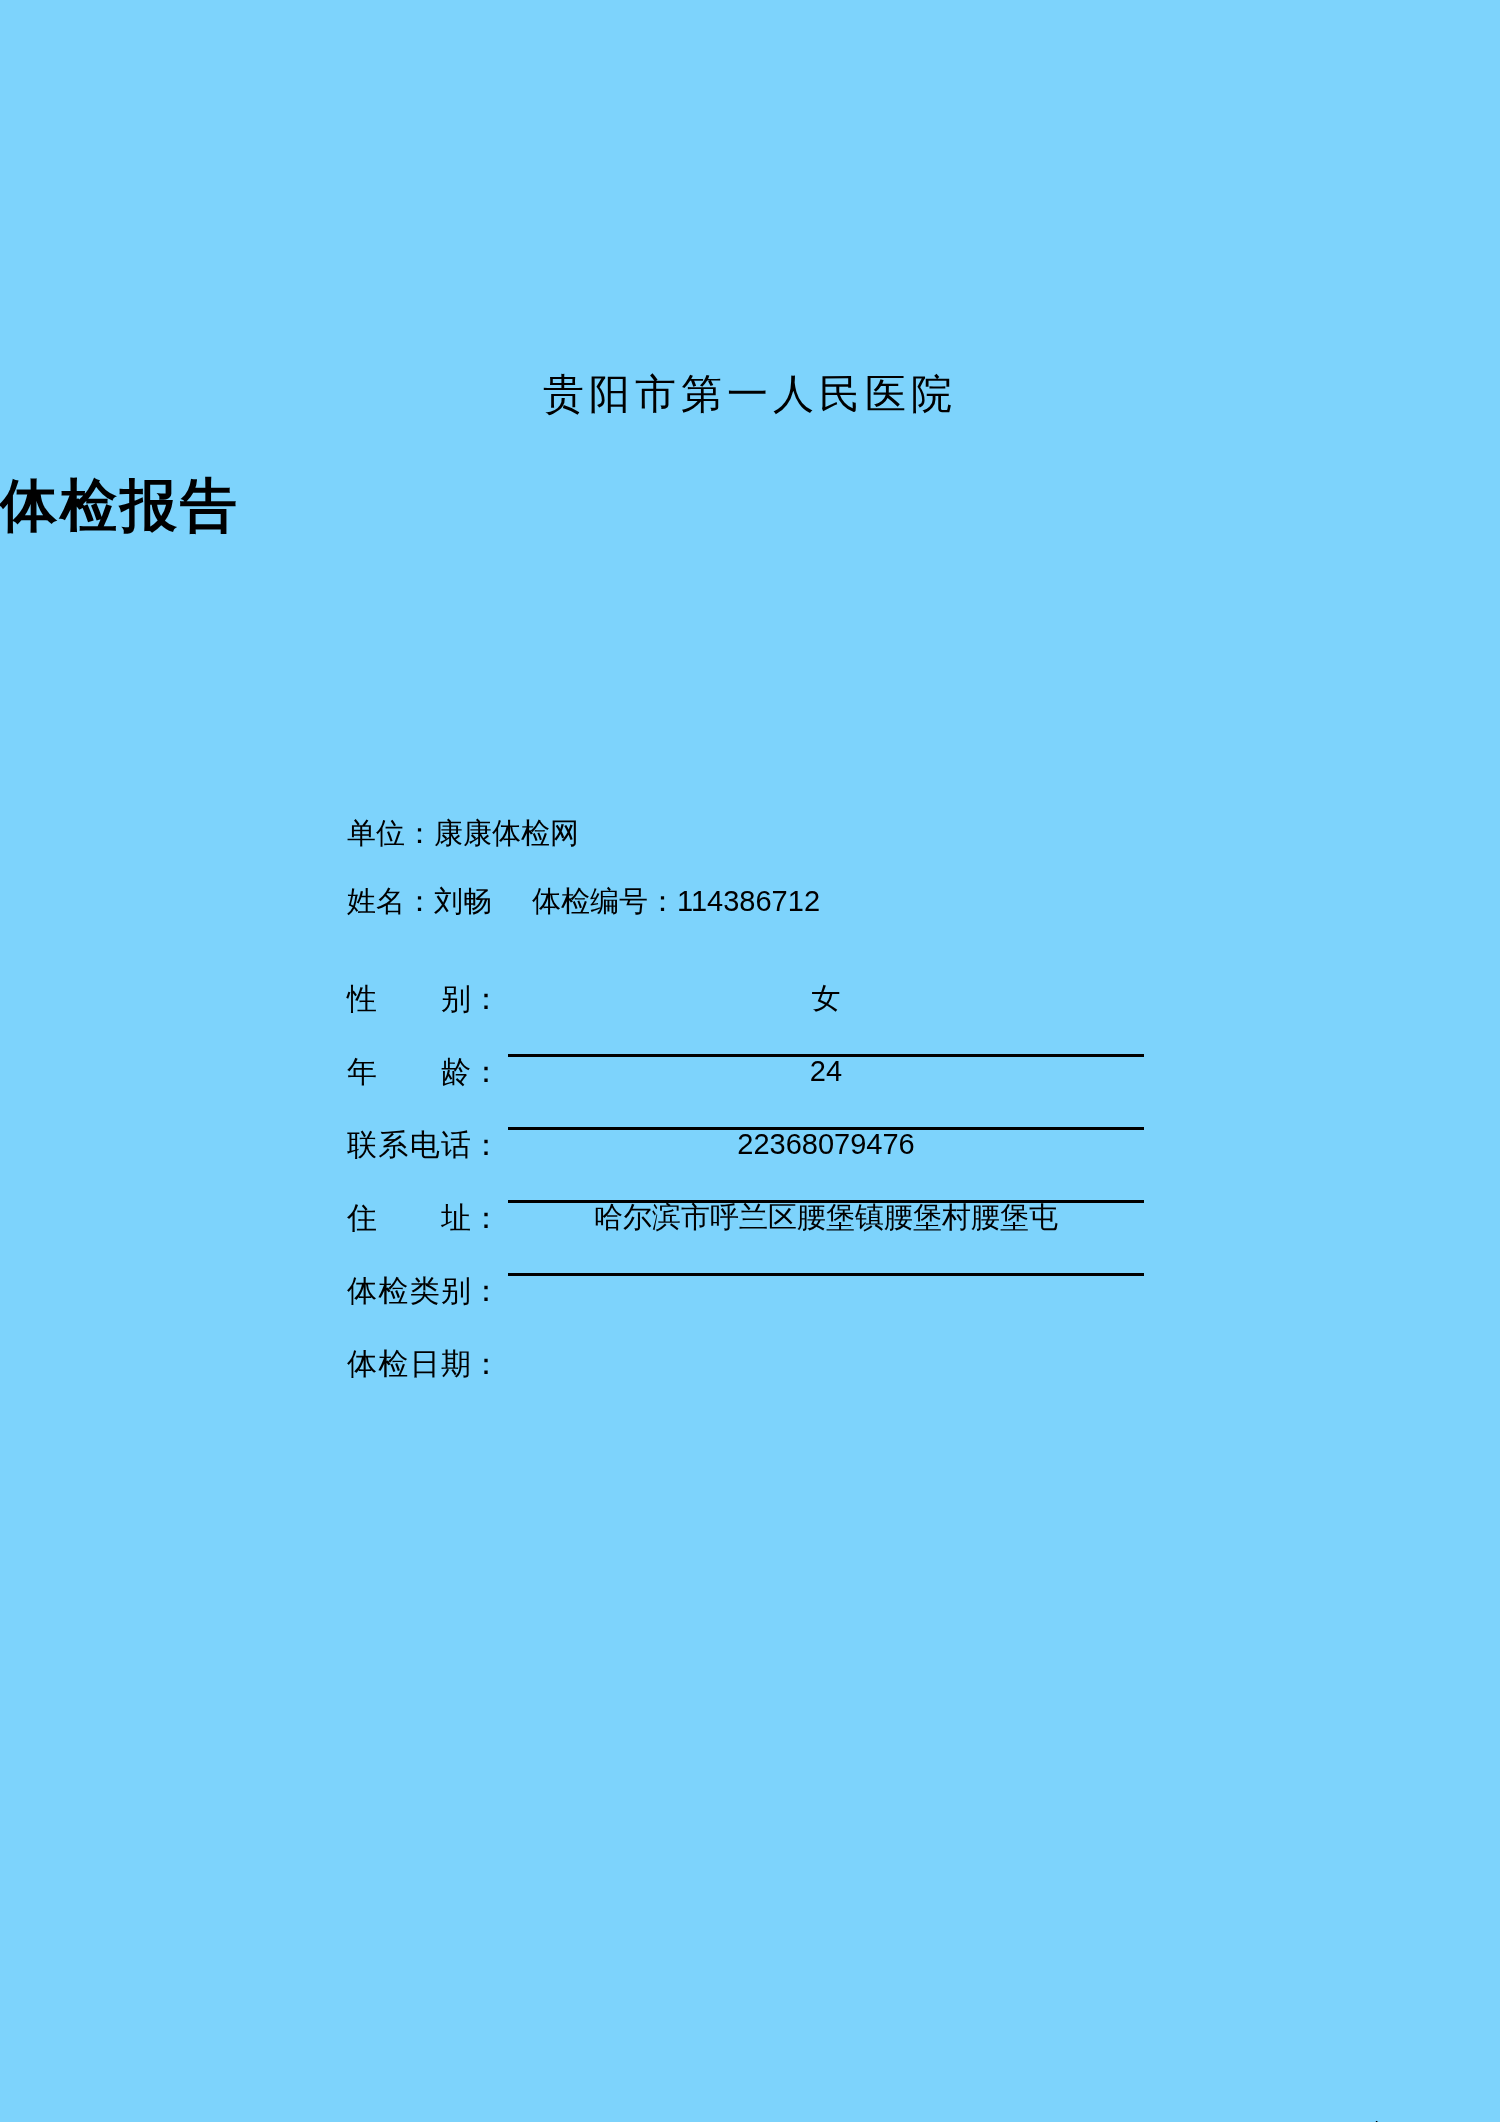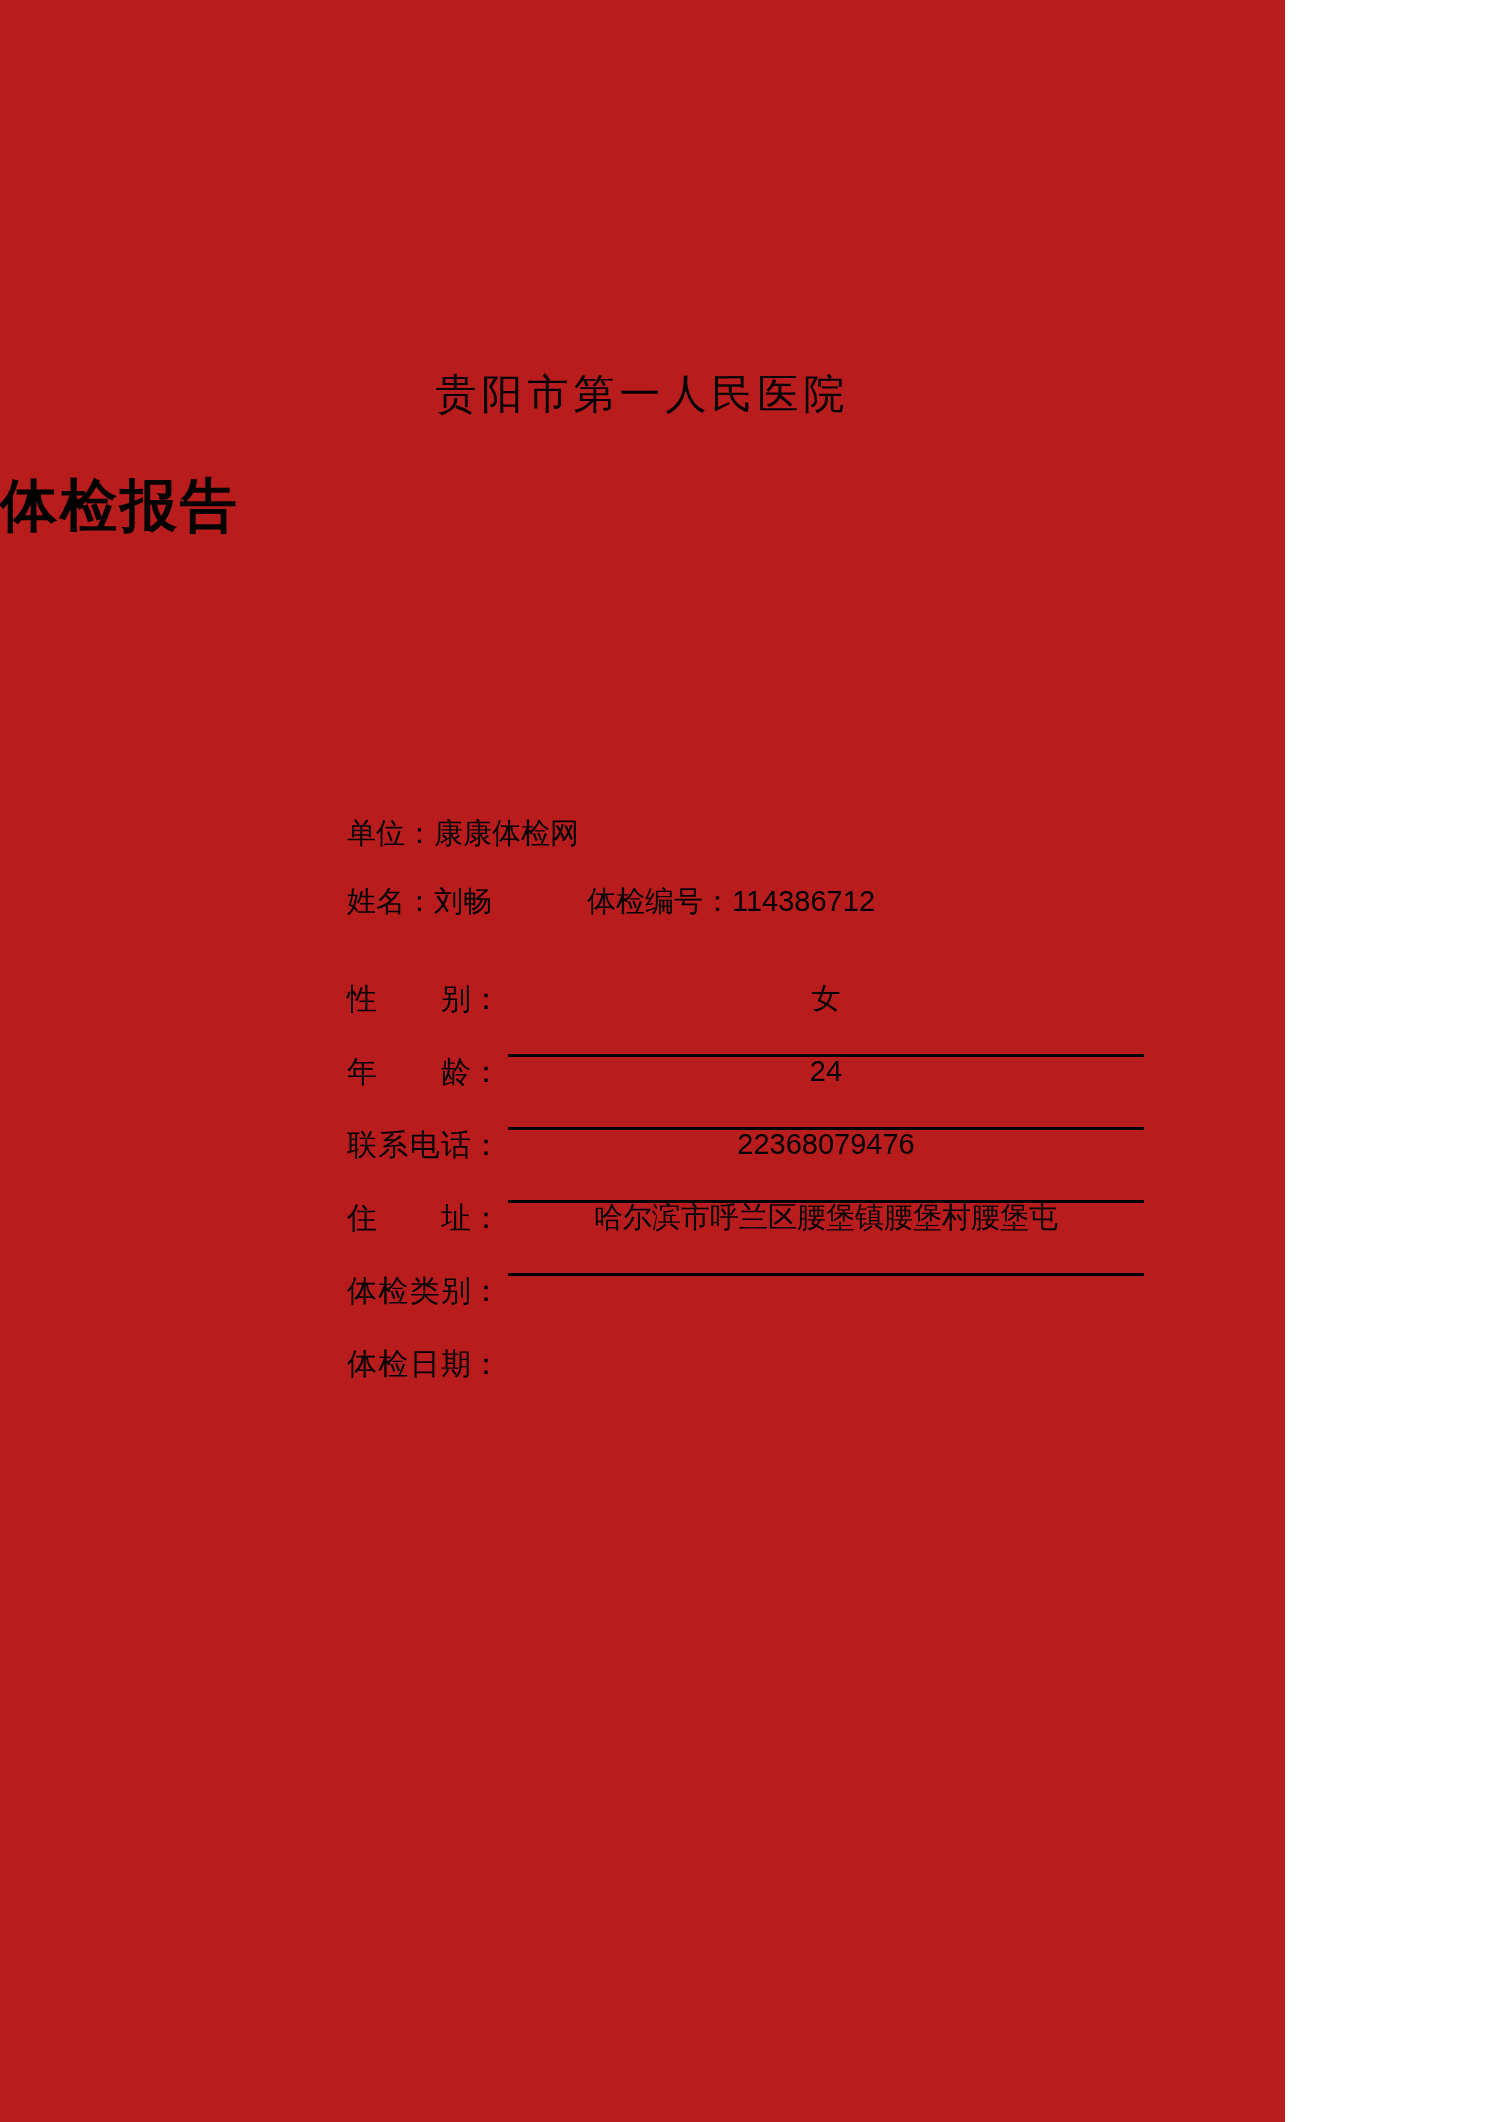--- a/index.html
+++ b/index.html
@@ -1,20 +1,20 @@
 <!DOCTYPE html>
 <html><head>
 <meta charset="utf-8">
 <style>
   html, body { margin: 0; padding: 0; background: #ffffff; }
   .page {
     position: relative;
-    width: 1285px;
+    width: 1500px;
     height: 2122px;
-    background: #b91c1c;
+    background: #7dd3fc;
     color: #000000;
     font-family: "Liberation Sans", sans-serif;
     overflow: hidden;
   }
   .hospital-name {
     position: absolute;
     top: 372px;
     left: 0;
     width: 100%;
     text-align: center;
@@ -42,21 +42,21 @@
     line-height: 1;
     text-align: right;
   }
   .name-line {
     position: absolute;
     left: 347px;
     top: 887px;
     font-size: 29px;
     line-height: 1;
   }
-  .name-line .id-group { margin-left: 95px; }
+  .name-line .id-group { margin-left: 40px; }
   .form {
     position: absolute;
     left: 347px;
     top: 984px;
   }
   .form-row {
     display: flex;
     height: 73px;
   }
   .form-label {

